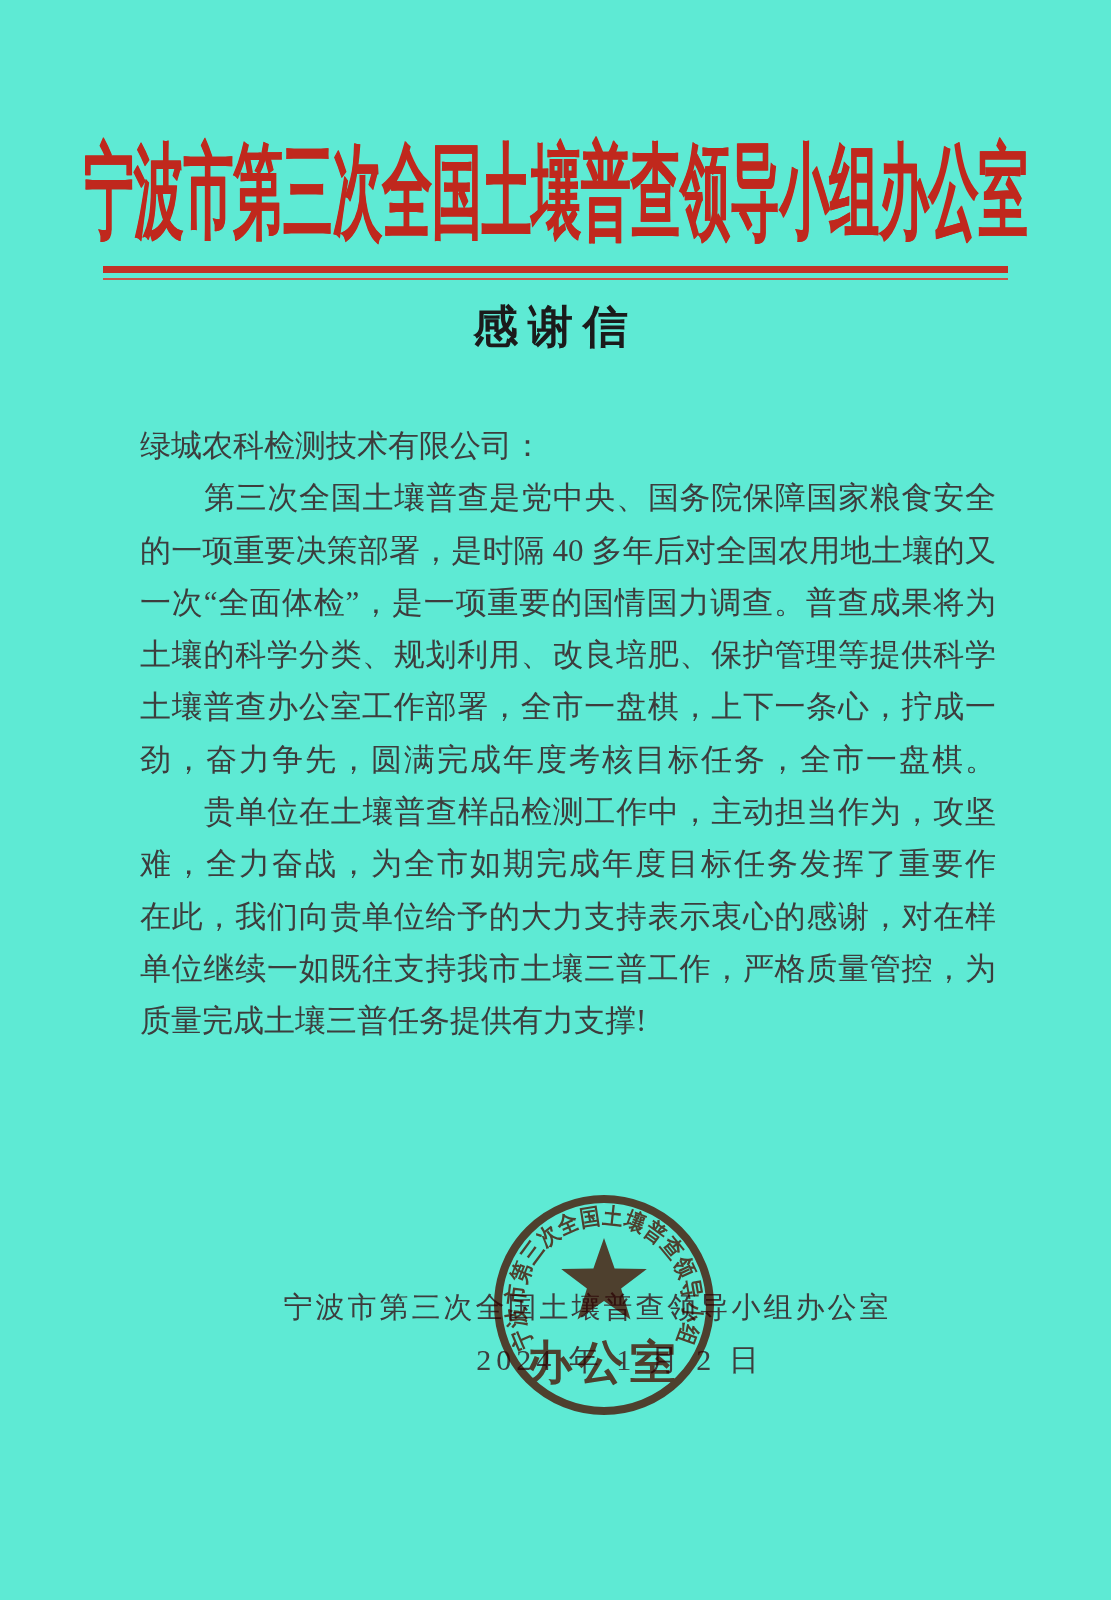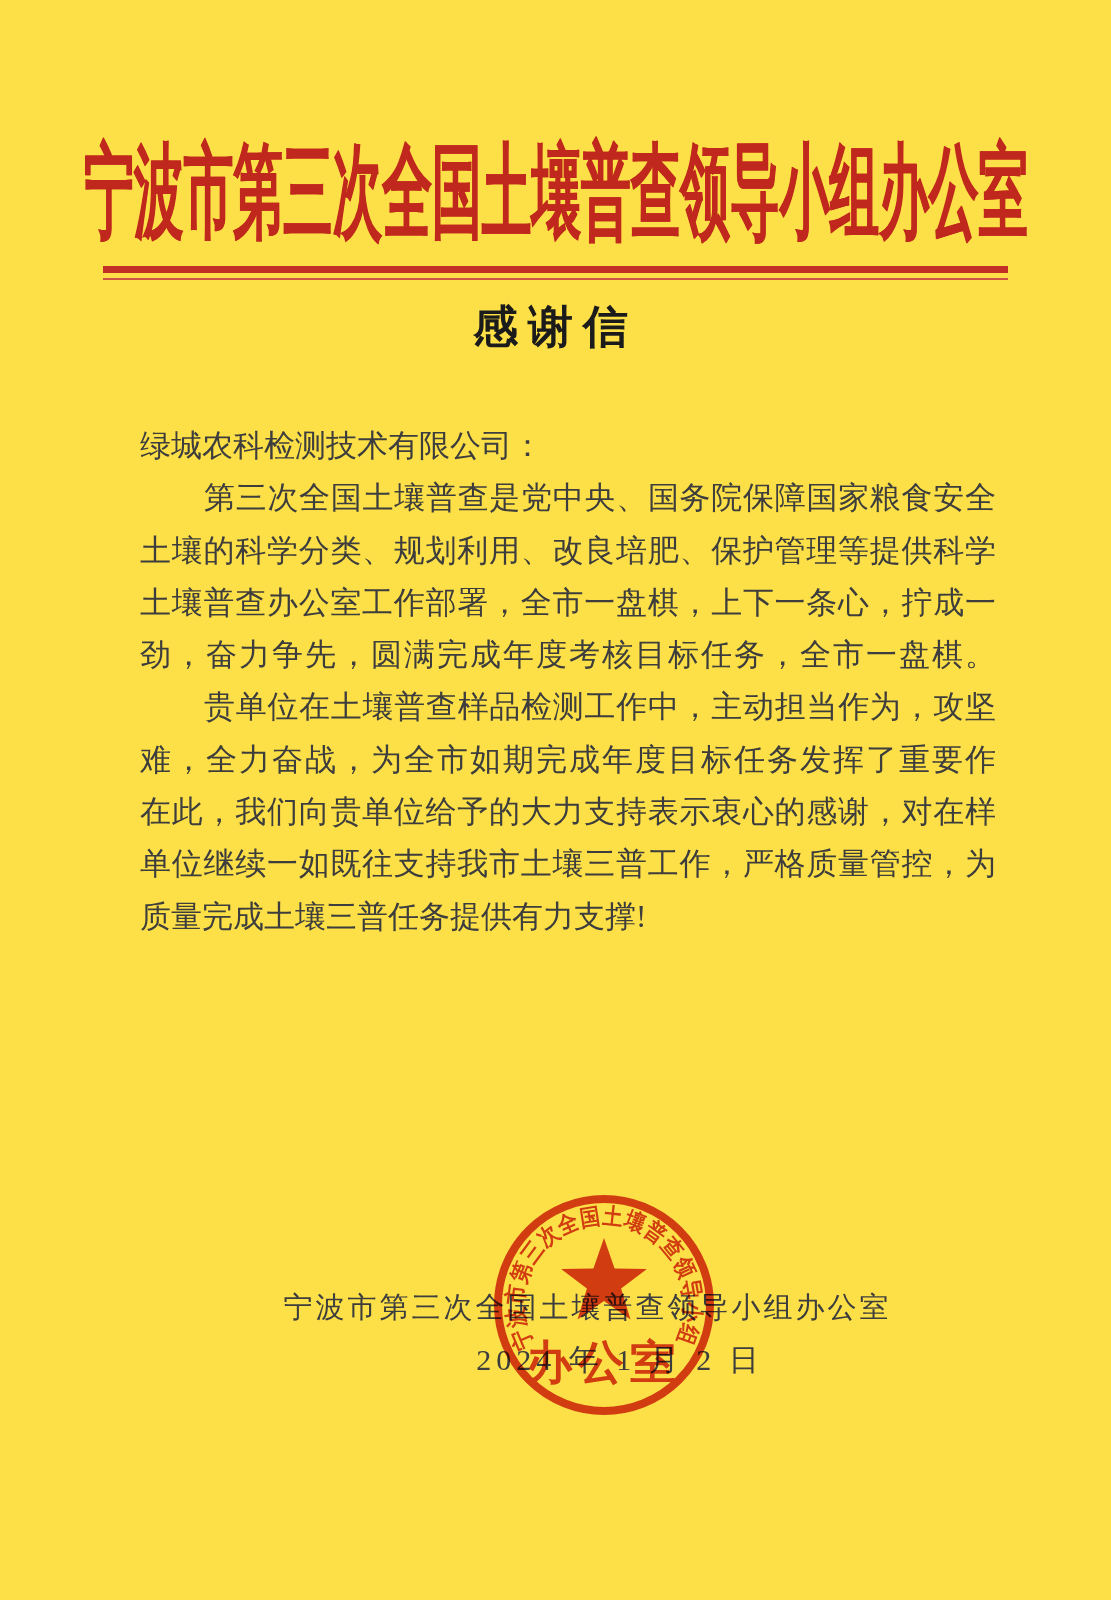--- a/index.html
+++ b/index.html
@@ -1,21 +1,21 @@
 <!DOCTYPE html>
 <html><head>
 <meta charset="utf-8">
 <style>
   html,body { margin:0; padding:0; background:#e8e8e8; }
   .page {
     position: relative;
     width: 1111px;
     height: 1600px;
     margin: 0 auto;
-    background: #fde047;
+    background: #5eead4;
     overflow: hidden;
     font-family: "Liberation Serif", "DejaVu Serif", serif;
   }
 
   
   .letterhead {
     position: absolute;
     top: 142px; left: 0;
     width: 100%;
     display: flex;
@@ -113,20 +113,22 @@
     <div class="org-name">宁波市第三次全国土壤普查领导小组办公室</div>
   </header>
   <div class="rule rule-thick"></div>
   <div class="rule rule-thin"></div>
 
   <h1 class="title">感谢信</h1>
 
   <main class="body-text">
     <div class="bline">绿城农科检测技术有限公司：</div>
     <div class="bline just indent">第三次全国土壤普查是党中央、国务院保障国家粮食安全的</div>
+    <div class="bline just">的一项重要决策部署，是时隔 40 多年后对全国农用地土壤的又</div>
+    <div class="bline just">一次“全面体检”，是一项重要的国情国力调查。普查成果将为</div>
     <div class="bline just">土壤的科学分类、规划利用、改良培肥、保护管理等提供科学支</div>
     <div class="bline just">土壤普查办公室工作部署，全市一盘棋，上下一条心，拧成一股</div>
     <div class="bline just">劲，奋力争先，圆满完成年度考核目标任务，全市一盘棋。</div>
     <div class="bline just indent">贵单位在土壤普查样品检测工作中，主动担当作为，攻坚克</div>
     <div class="bline just">难，全力奋战，为全市如期完成年度目标任务发挥了重要作用。</div>
     <div class="bline just">在此，我们向贵单位给予的大力支持表示衷心的感谢，对在样品</div>
     <div class="bline just">单位继续一如既往支持我市土壤三普工作，严格质量管控，为高</div>
     <div class="bline">质量完成土壤三普任务提供有力支撑!</div>
   </main>
 

